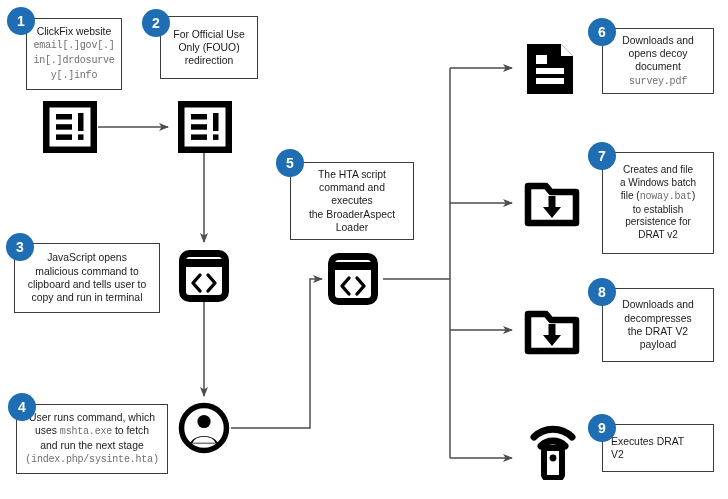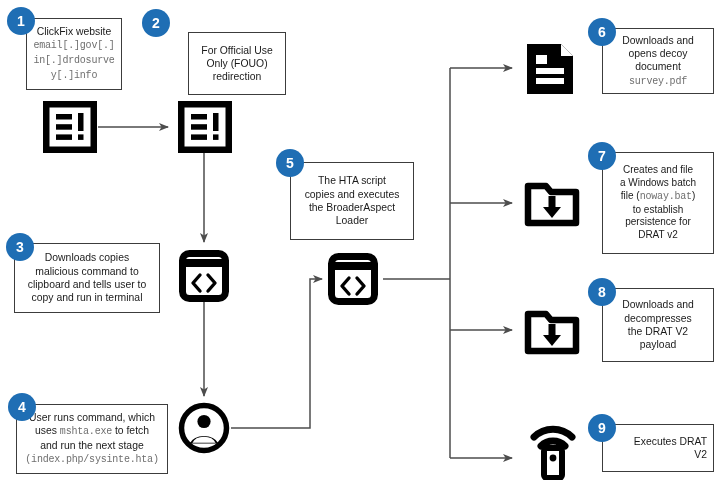--- a/index.html
+++ b/index.html
@@ -66,53 +66,53 @@
   <div class="note" style="left:26px;top:18px;width:96px;height:72px;">
     <span class="txt">
       <span>ClickFix website</span><br>
       <span class="mono">email[.]gov[.]</span><br>
       <span class="mono">in[.]drdosurve</span><br>
       <span class="mono">y[.]info</span>
     </span>
   </div>
   <div class="badge" style="left:8px;top:8px;">1</div>
 
-  <div class="note" style="left:160px;top:32px;width:98px;height:63px;margin-left:28px;">
+  <div class="note" style="left:160px;top:16px;width:98px;height:63px;">
     <span class="txt">
       <span>For Official Use</span><br>
       <span>Only (FOUO)</span><br>
       <span>redirection</span>
     </span>
   </div>
   <div class="badge" style="left:143px;top:10px;">2</div>
 
   <div class="note" style="left:14px;top:243px;width:146px;height:70px;">
     <span class="txt">
-      <span>Downloads copies</span><br>
+      <span>JavaScript opens</span><br>
       <span>malicious command to</span><br>
       <span>clipboard and tells user to</span><br>
       <span>copy and run in terminal</span>
     </span>
   </div>
   <div class="badge" style="left:7px;top:234px;">3</div>
 
   <div class="note" style="left:16px;top:404px;width:152px;height:70px;">
     <span class="txt">
       <span>User runs command, which</span><br>
       <span>uses </span><span class="mono">mshta.exe</span><span> to fetch</span><br>
       <span>and run the next stage</span><br>
       <span class="mono">(index.php/sysinte.hta)</span>
     </span>
   </div>
   <div class="badge" style="left:9px;top:394px;">4</div>
 
   <div class="note" style="left:290px;top:162px;width:124px;height:78px;align-items:center;">
     <span class="txt">
       <span>The HTA script</span><br>
-      <span>copies and executes</span><br>
+      <span>command and executes</span><br>
       <span>the BroaderAspect</span><br>
       <span>Loader</span>
     </span>
   </div>
   <div class="badge" style="left:277px;top:150px;">5</div>
 
   <div class="note" style="left:602px;top:28px;width:112px;height:66px;">
     <span class="txt">
       <span>Downloads and</span><br>
       <span>opens decoy</span><br>
@@ -139,21 +139,21 @@
       <span>Downloads and</span><br>
       <span>decompresses</span><br>
       <span>the DRAT V2</span><br>
       <span>payload</span>
     </span>
   </div>
   <div class="badge" style="left:589px;top:279px;">8</div>
 
   <div class="note" style="left:602px;top:424px;width:112px;height:48px;
        justify-content:flex-start;text-align:left;padding-left:8px;">
-    <span class="txt" style="text-align:right;">
+    <span class="txt" style="text-align:left;">
       <span>Executes DRAT</span><br>
       <span>V2</span>
     </span>
   </div>
   <div class="badge" style="left:589px;top:415px;">9</div>
 
   <div class="icon" style="left:43px;top:101px;">
     <svg width="54" height="52" viewBox="0 0 54 52">
       <rect x="2" y="2" width="50" height="48" fill="none" stroke="#000" stroke-width="9"></rect>
       <rect x="13" y="13" width="16" height="5.5" fill="#000"></rect>

